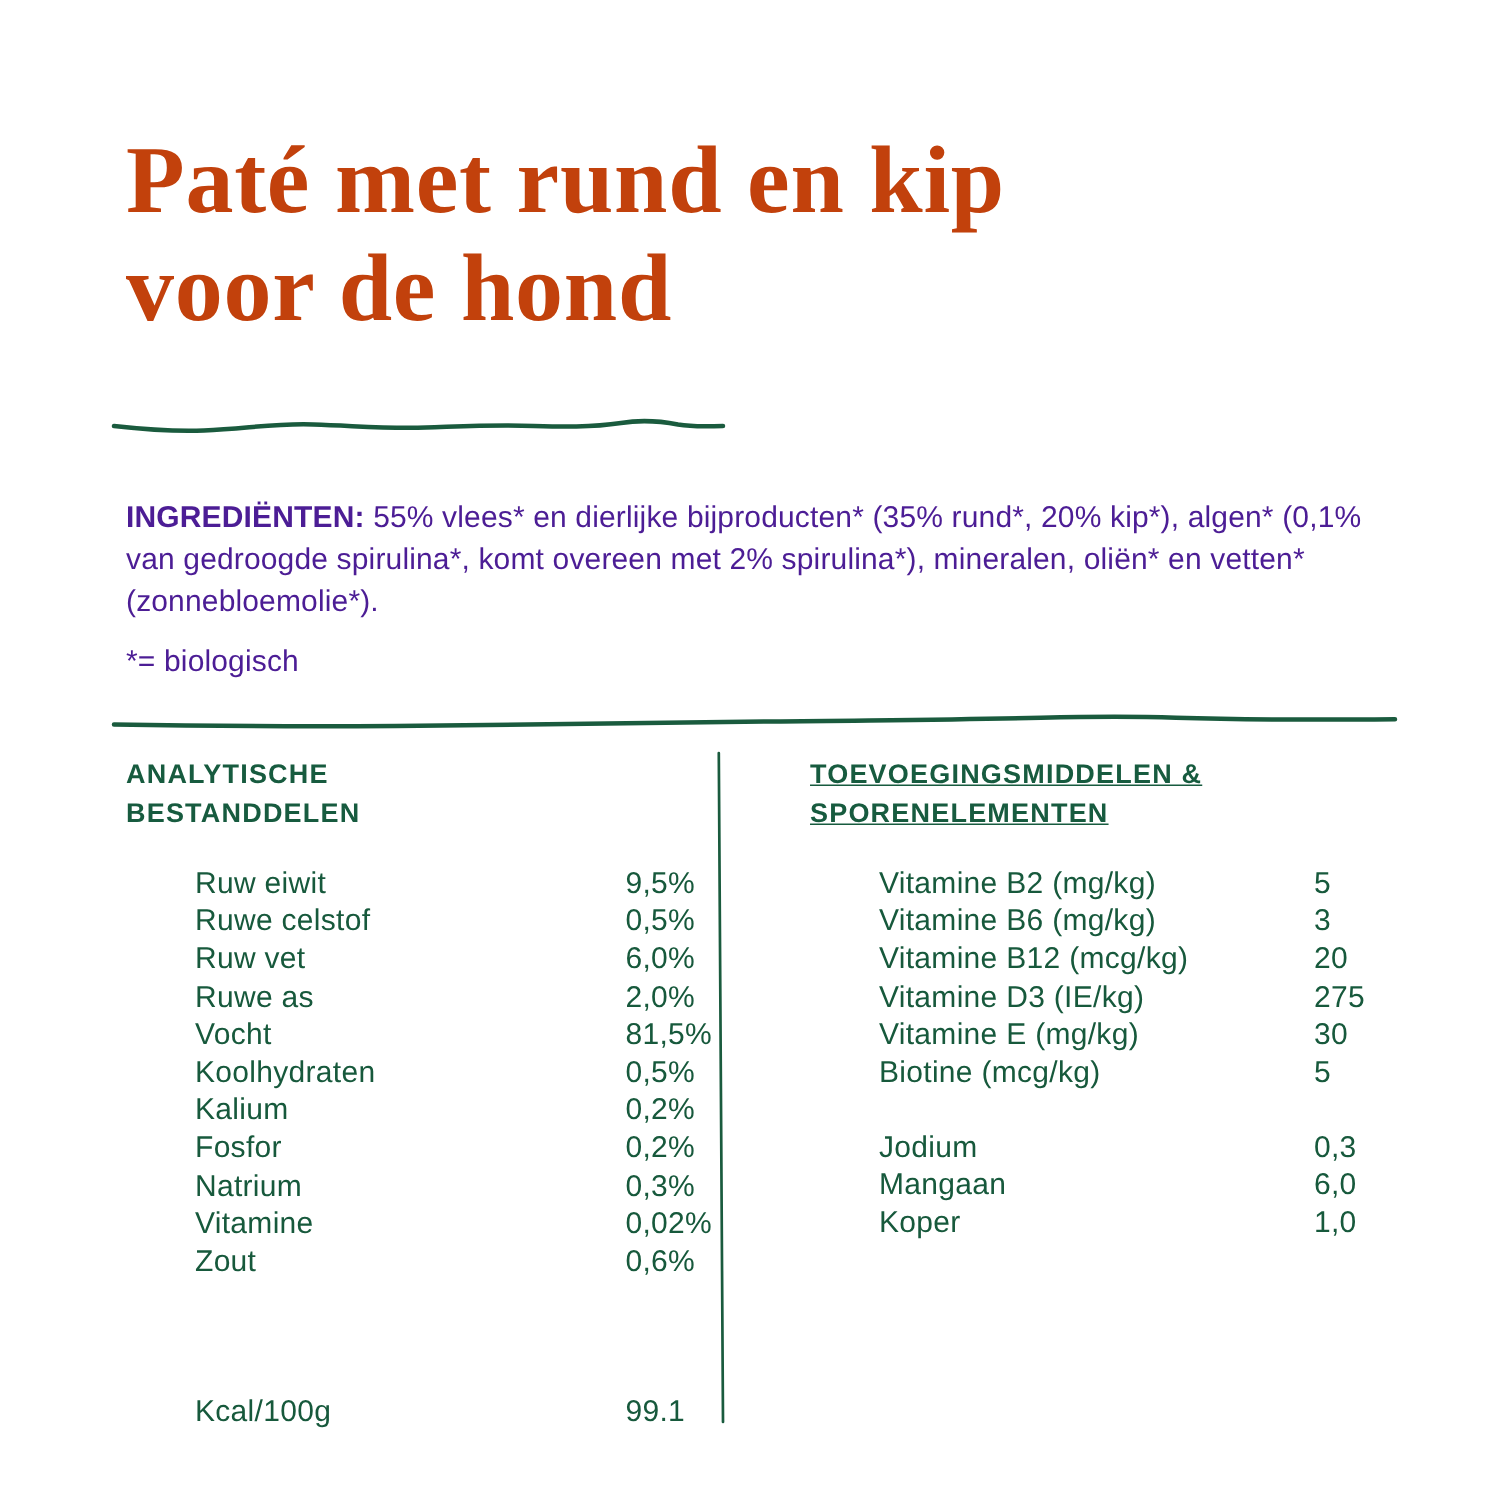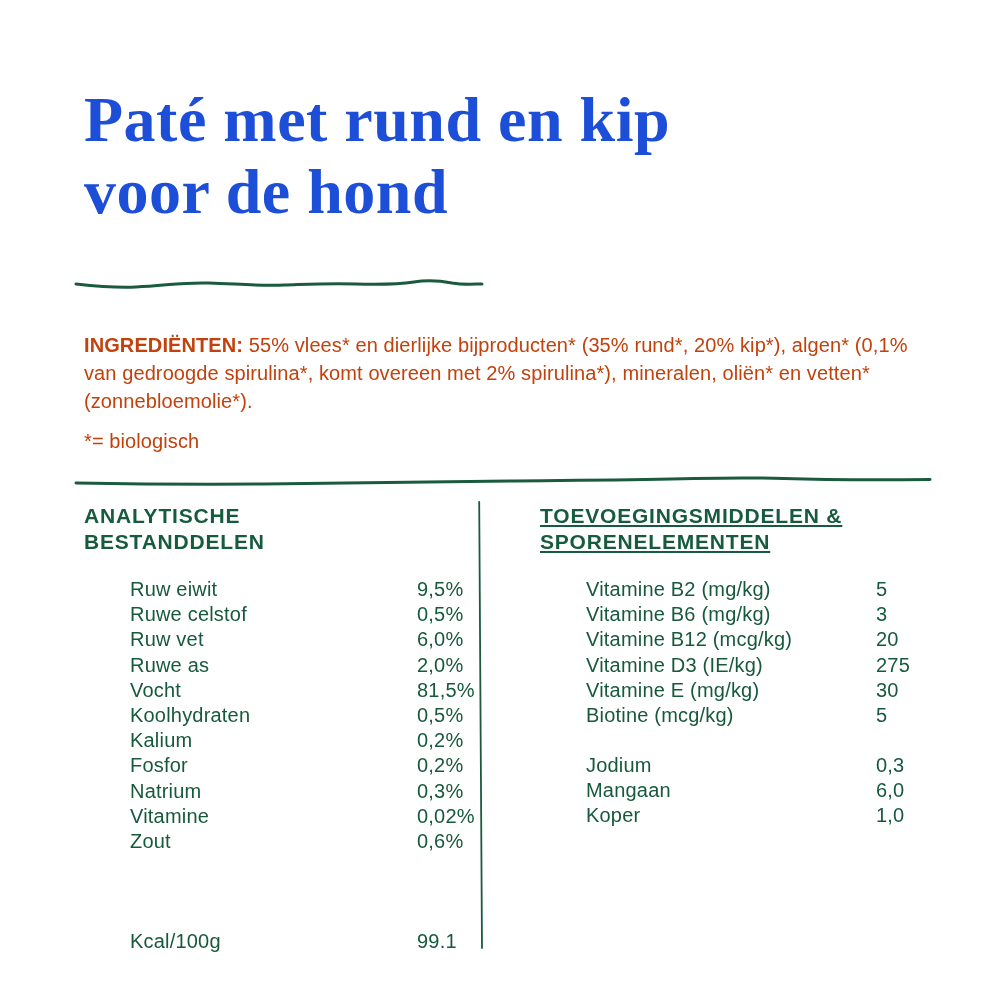--- a/index.html
+++ b/index.html
@@ -8,43 +8,43 @@
     width:1000px;height:1000px;
     background:#ffffff;
     font-family:"Liberation Sans",sans-serif;
     overflow:hidden;
   }
   .title{
     position:absolute;left:84px;top:84px;width:740px;
     font-family:"Liberation Serif",serif;
     font-weight:700;
     font-size:64px;line-height:72px;
-    color:#1d4ed8;
+    color:#c2410c;
     letter-spacing:0.5px;
   }
   .title div{white-space:nowrap;}
   .line-svg{position:absolute;display:block;}
   .ingredients{
     position:absolute;left:84px;top:331px;width:824px;
     font-size:20px;line-height:28px;
-    color:#c2410c;
+    color:#4c1d95;
     letter-spacing:0.1px;
   }
   .ingredients .ing-label{font-weight:700;}
   .footnote{margin-top:12px;}
   .col{
     position:absolute;top:503px;
     color:#17593C;
     font-size:20px;
   }
   .col-left{left:84px;width:392px;}
   .col-right{left:540px;width:392px;}
   .col-heading{
     font-weight:700;
-    font-size:21px;line-height:26px;
+    font-size:18px;line-height:26px;
     letter-spacing:0.8px;
     color:#175B3F;
   }
   .col-left .col-heading{width:250px;}
   .col-right .col-heading{width:320px;text-decoration:underline;}
   .rows{position:absolute;left:0;width:100%;}
   .rows-analytical{top:75px;}
   .rows-vitamins{top:75px;}
   .rows-minerals{top:251px;}
   .row-energy{position:absolute;top:375px;left:0;width:100%;height:25.2px;}

